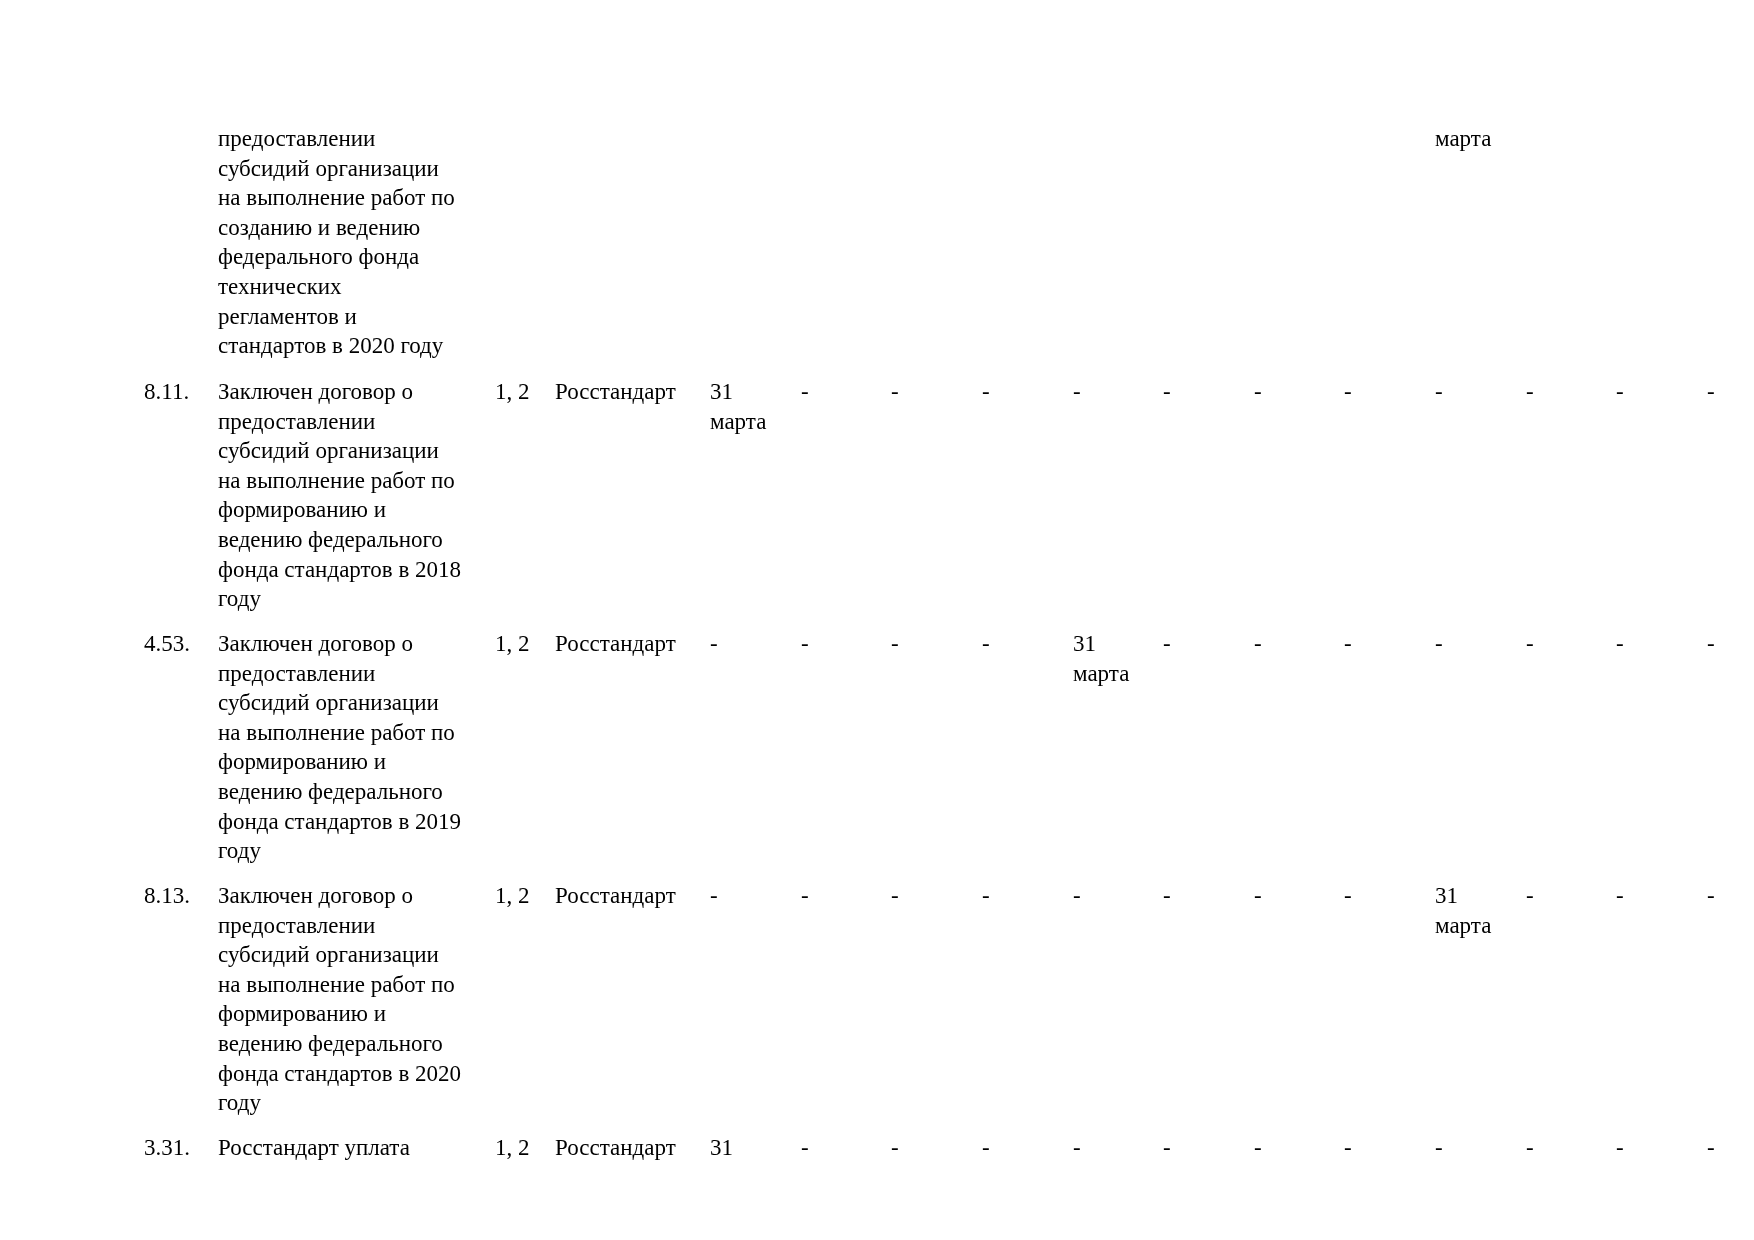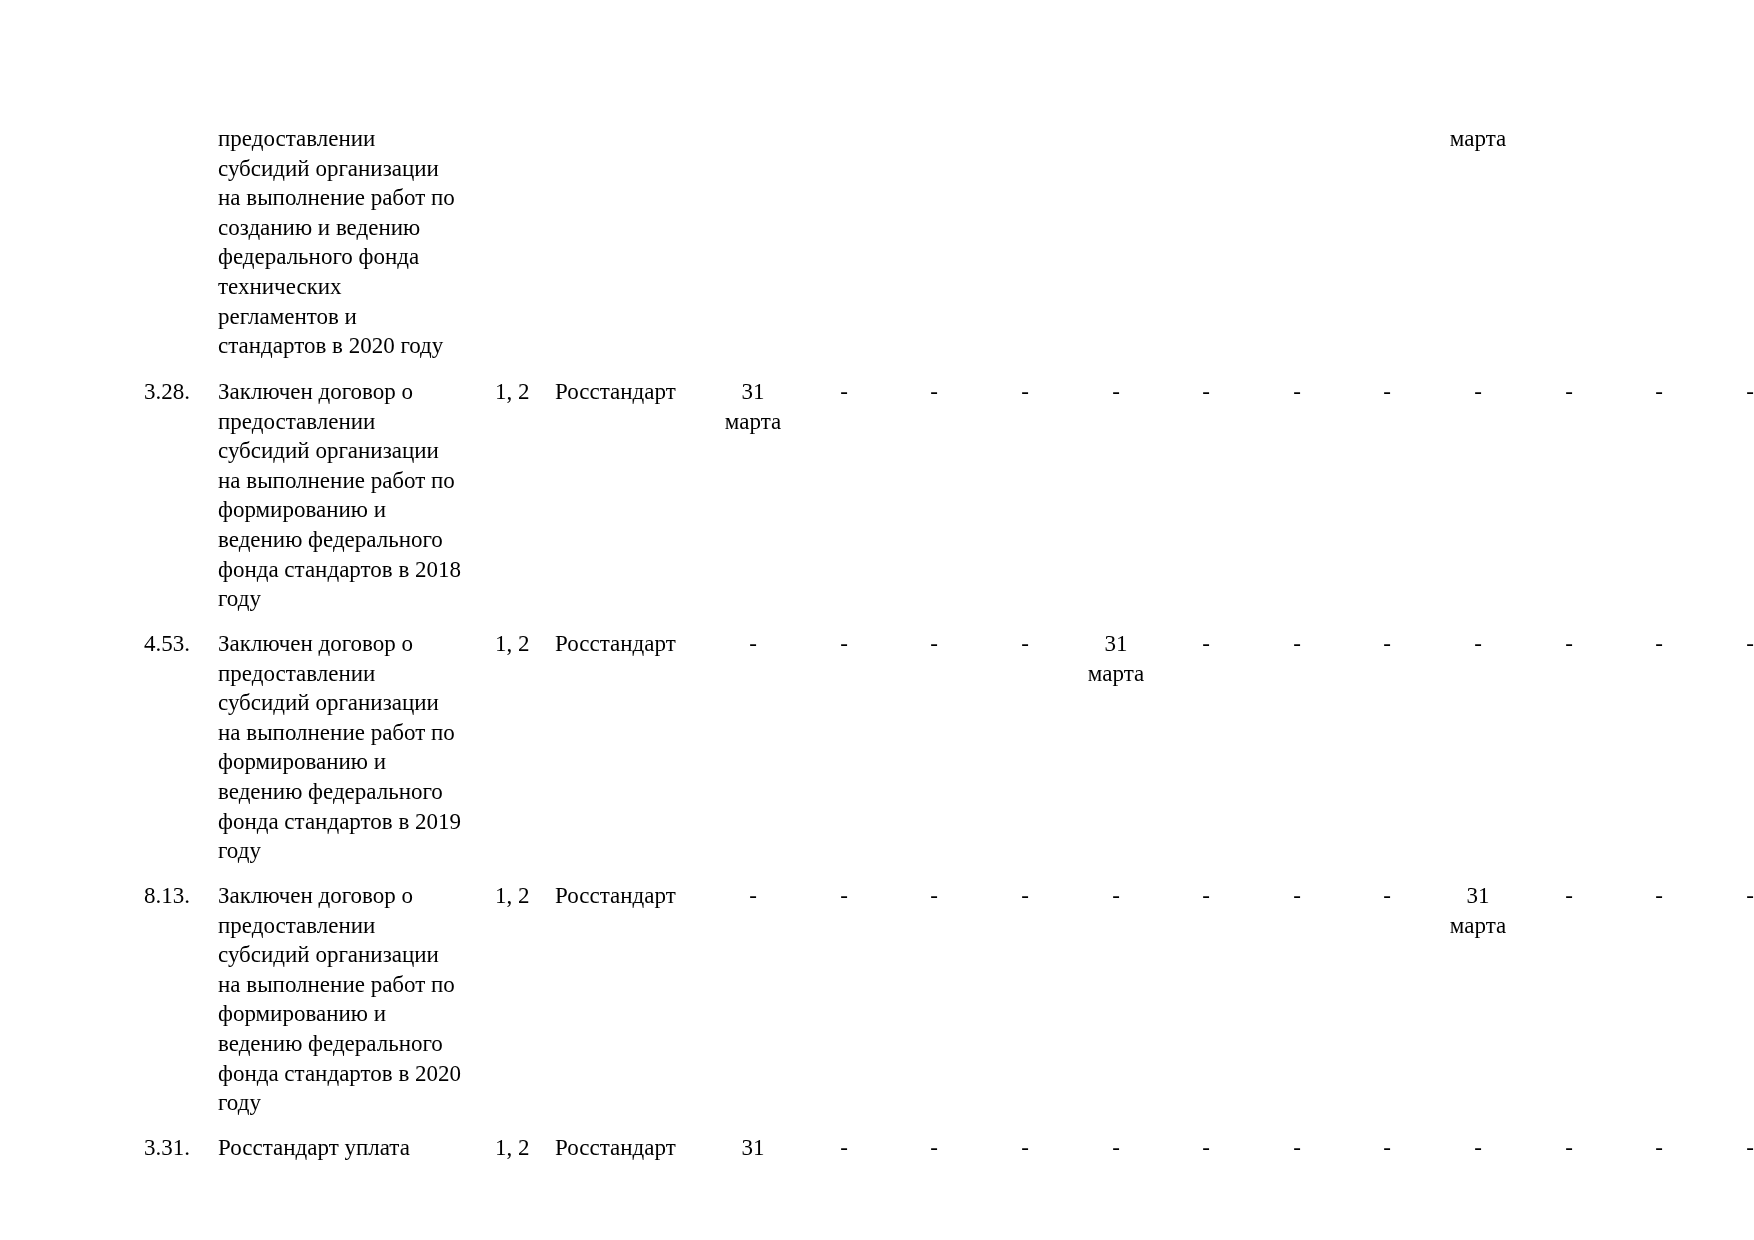--- a/index.html
+++ b/index.html
@@ -18,21 +18,21 @@
   .r0 { top: 124px;  }
   .r1 { top: 377px;  }
   .r2 { top: 629px;  }
   .r3 { top: 881px;  }
   .r4 { top: 1133px; }
   .cell { position: absolute; top: 0; white-space: pre-line; }
   .num     { left: 144px; width: 64px;  }
   .measure { left: 218px; width: 330px; }
   .link    { left: 495px; width: 48px;  text-align: left; }
   .exec    { left: 555px; width: 150px; }
-  .period  { width: 86px; text-align: center; }
+  .period  { width: 86px; text-align: left; }
   .c1  { left: 710px;  }
   .c2  { left: 801px;  }
   .c3  { left: 891px;  }
   .c4  { left: 982px;  }
   .c5  { left: 1073px; }
   .c6  { left: 1163px; }
   .c7  { left: 1254px; }
   .c8  { left: 1344px; }
   .c9  { left: 1435px; }
   .c10 { left: 1526px; }
@@ -50,21 +50,21 @@
 на выполнение работ по
 созданию и ведению
 федерального фонда
 технических
 регламентов и
 стандартов в 2020 году</div>
     <div class="cell period c9">марта</div>
   </div>
 
   <div class="row r1">
-    <div class="cell num">3.28.</div>
+    <div class="cell num">8.11.</div>
     <div class="cell measure">Заключен договор о
 предоставлении
 субсидий организации
 на выполнение работ по
 формированию и
 ведению федерального
 фонда стандартов в 2018
 году</div>
     <div class="cell link">1, 2</div>
     <div class="cell exec">Росстандарт</div>

